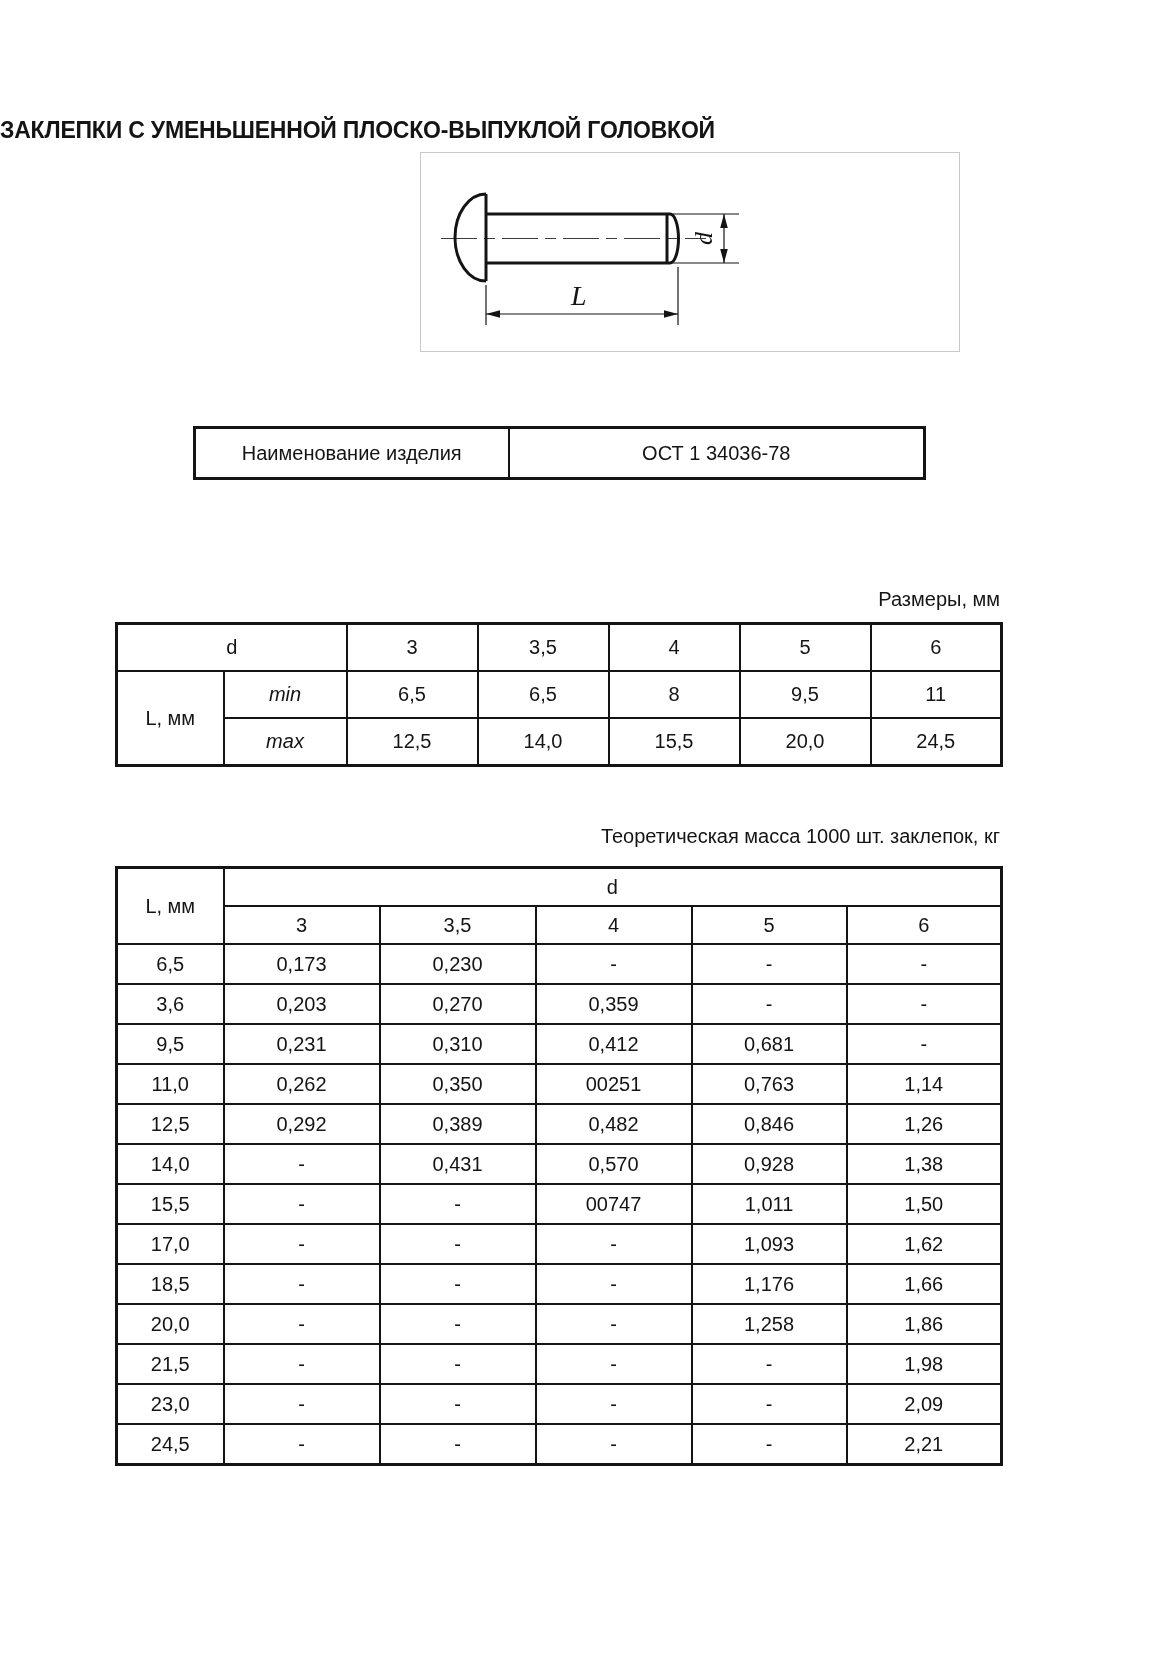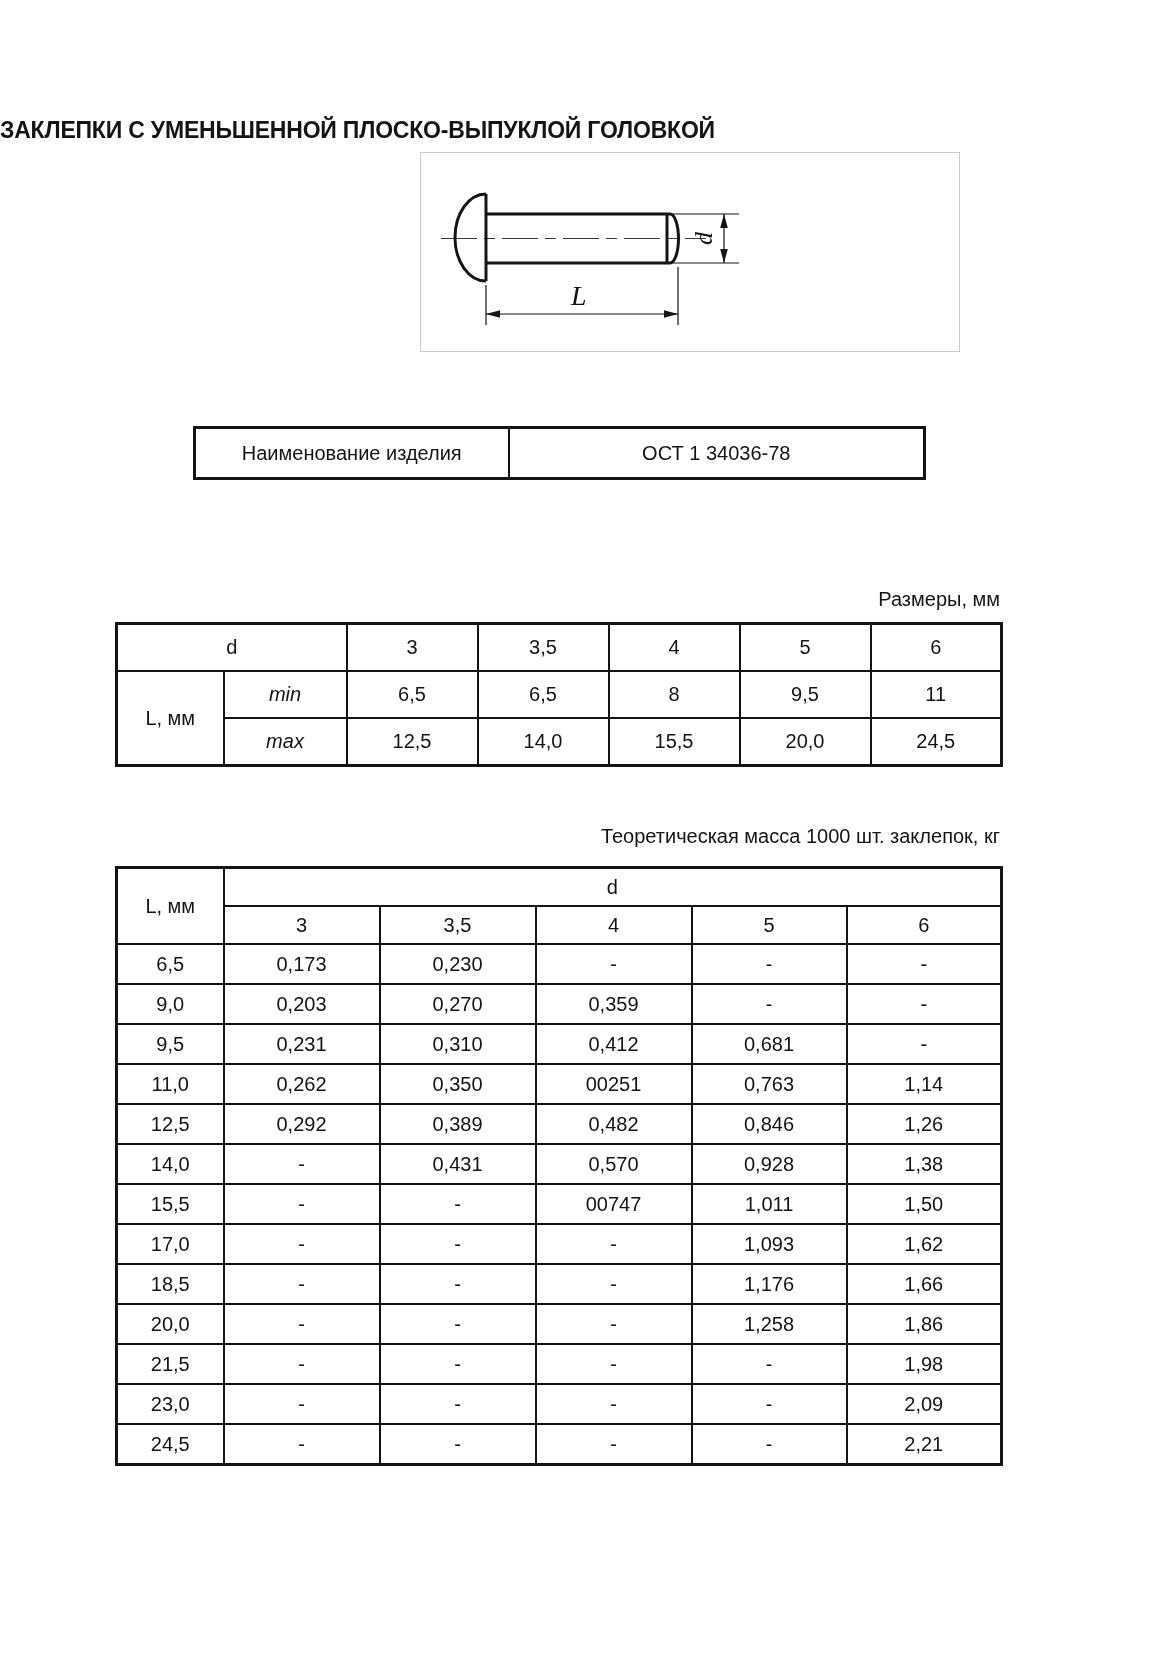--- a/index.html
+++ b/index.html
@@ -161,21 +161,21 @@
       </tr>
       <tr>
         <td>6,5</td>
         <td>0,173</td>
         <td>0,230</td>
         <td>-</td>
         <td>-</td>
         <td>-</td>
       </tr>
       <tr>
-        <td>9,0</td>
+        <td>3,6</td>
         <td>0,203</td>
         <td>0,270</td>
         <td>0,359</td>
         <td>-</td>
         <td>-</td>
       </tr>
       <tr>
         <td>9,5</td>
         <td>0,231</td>
         <td>0,310</td>

